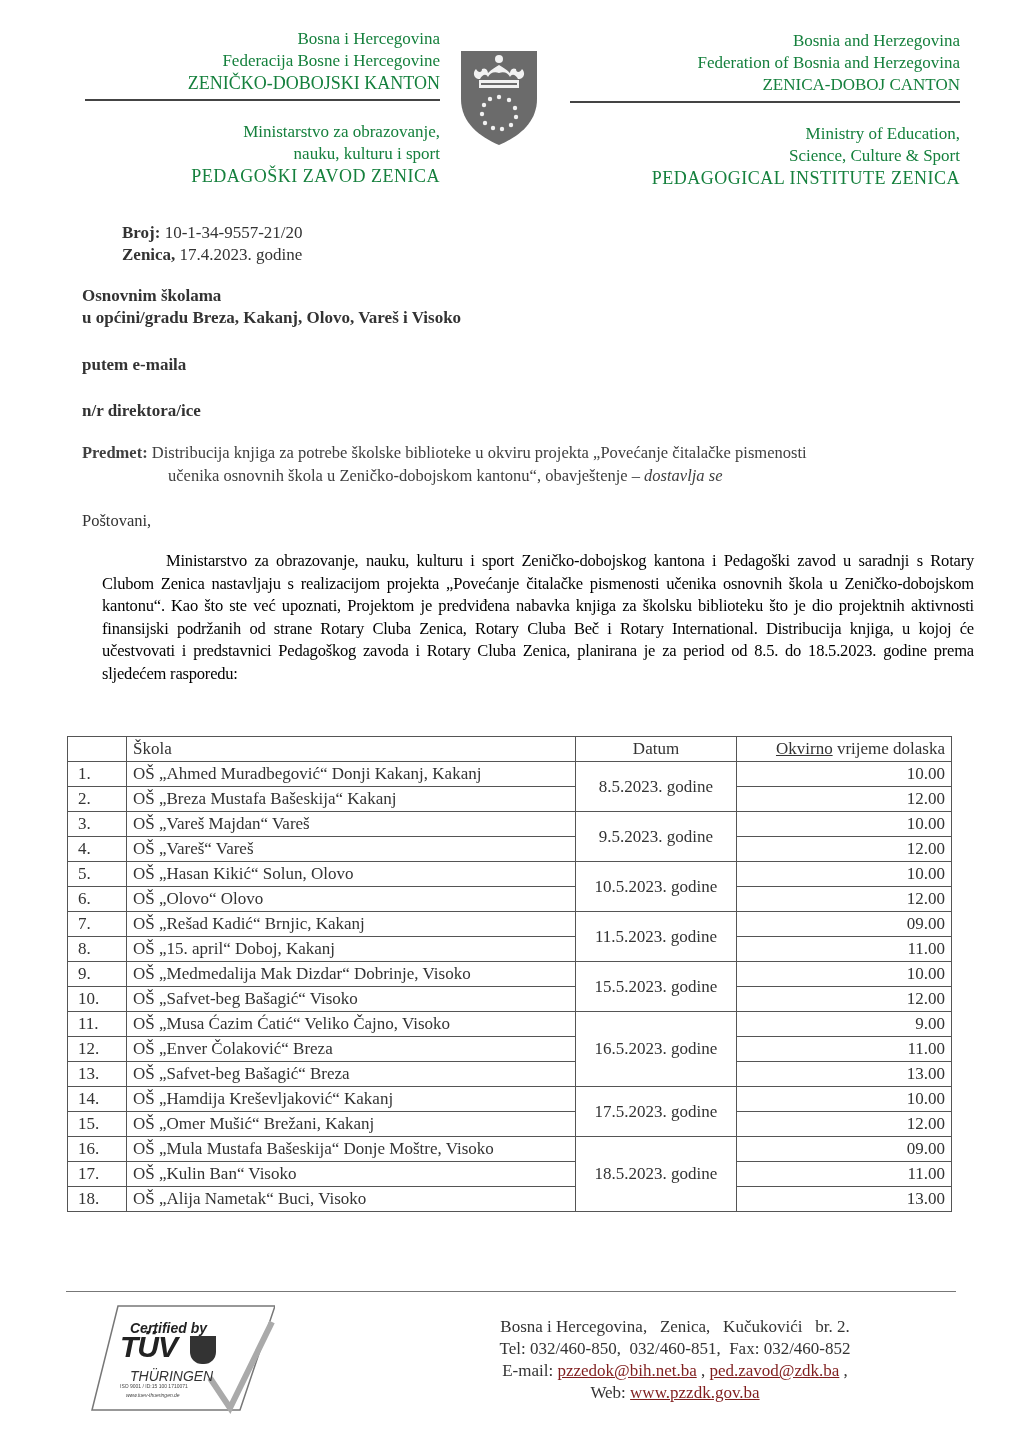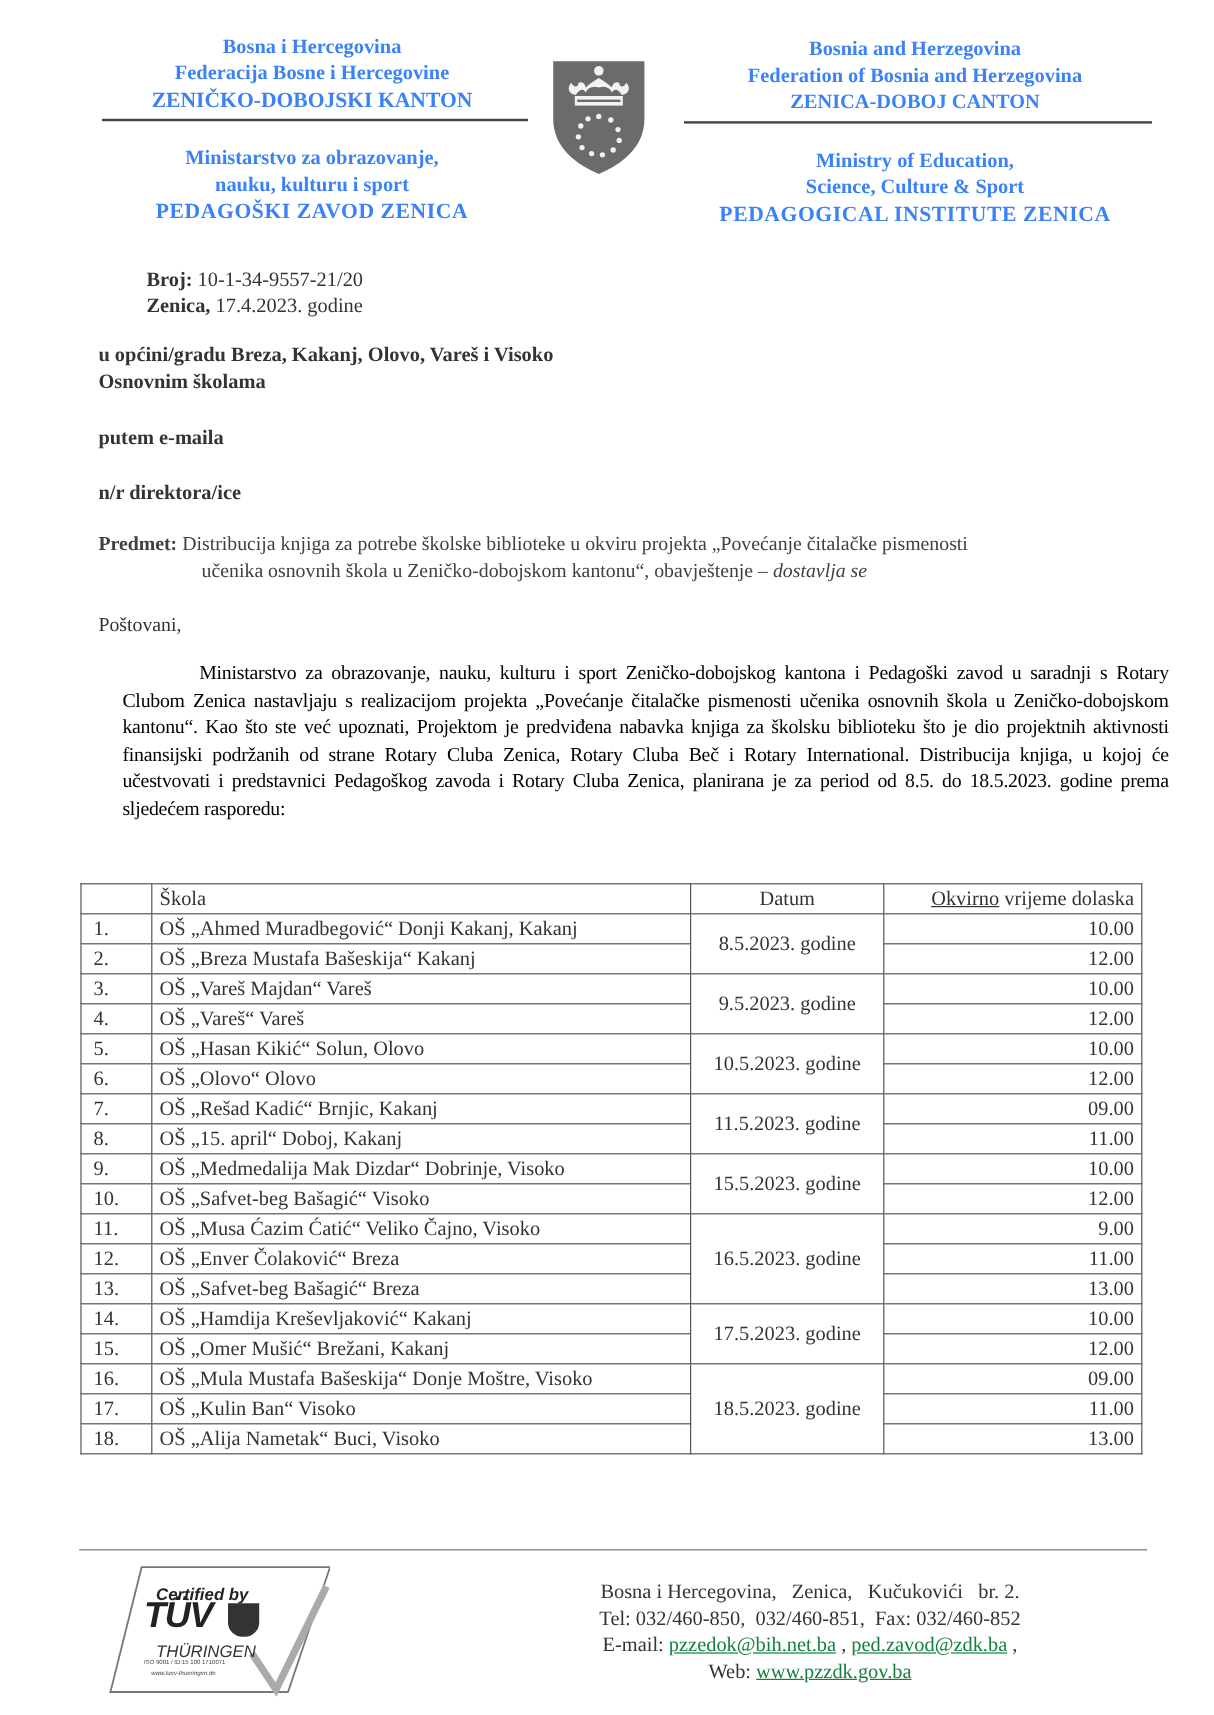--- a/index.html
+++ b/index.html
@@ -1,33 +1,33 @@
 <!DOCTYPE html>
 <html><head>
 <meta charset="utf-8">
 <style>
   html, body { margin:0; padding:0; background:#fff; }
   body { width:1012px; height:1429px; position:relative; font-family:"Liberation Serif", "DejaVu Serif", serif; color:#2a2a2a; overflow:hidden; }
   .abs { position:absolute; }
-  .hdr { text-align:center; font-weight:bold; font-size:17px; line-height:22px; color:#3b82f6; }
+  .hdr { text-align:right; font-weight:normal; font-size:17px; line-height:22px; color:#15803d; }
   .hdr .big { font-size:18px; }
   .rule { position:absolute; height:2px; background:#444; }
   .crest { position:absolute; left:458px; top:47px; width:82px; height:100px; }
   .meta { font-size:17px; line-height:22px; color:#333; }
   .meta b { font-weight:bold;margin-left:40px; }
   .body-text { font-size:16.5px; line-height:22.6px; text-align:justify; color:#000000; letter-spacing:-0.2px;margin-left:20px; }
   table.sched { position:absolute; left:67px; top:736px; width:885px; border-collapse:collapse; font-size:17px; color:#333; }
   table.sched td { border:1px solid #555; padding:0 6px; height:24px; line-height:24px; white-space:nowrap; }
   table.sched td.num { width:42px; padding-left:10px; }
   table.sched td.date { text-align:center; width:148px; }
   table.sched td.time { text-align:right; width:202px; }
   .hdrcell { line-height:24px; }
   .u { text-decoration:underline; }
   .footer-addr { position:absolute; left:450px; top:1316px; width:450px; text-align:center; font-size:17px; line-height:22px; color:#333; }
-  .footer-addr a { color:#15803d; text-decoration:underline; }
+  .footer-addr a { color:#7f1d1d; text-decoration:underline; }
   .tuv { position:absolute; left:90px; top:1300px; width:185px; height:115px; }
 </style>
 </head>
 <body>
 
 <div class="abs hdr" style="left:80px; top:28px; width:360px;">
   <div>Bosna i Hercegovina</div>
   <div>Federacija Bosne i Hercegovine</div>
   <div class="big">ZENIČKO-DOBOJSKI KANTON</div>
 </div>
@@ -73,22 +73,22 @@
   <div>Ministry of Education,</div>
   <div>Science, Culture  &amp;  Sport</div>
   <div class="big" style="letter-spacing:0.5px;">PEDAGOGICAL  INSTITUTE  ZENICA</div>
 </div>
 
 <div class="abs meta" style="left:82px; top:222px;">
   <div><b>Broj:</b> <span>10-1-34-9557-21/20</span></div>
   <div><b>Zenica,</b> <span>17.4.2023. godine</span></div>
 </div>
 <div class="abs meta" style="left:82px; top:285px; font-weight:bold;">
+  <div>Osnovnim školama</div>
   <div>u općini/gradu Breza, Kakanj, Olovo, Vareš i Visoko</div>
-  <div>Osnovnim školama</div>
 </div>
 <div class="abs meta" style="left:82px; top:354px; font-weight:bold;">putem e-maila</div>
 <div class="abs meta" style="left:82px; top:400px; font-weight:bold;">n/r direktora/ice</div>
 
 <div class="abs" style="left:82px; top:441px; width:880px; font-size:16.5px; line-height:23px; color:#404040;">
   <div><b>Predmet:</b> <span>Distribucija knjiga za potrebe školske biblioteke u okviru projekta „Povećanje čitalačke pismenosti</span></div>
   <div style="padding-left:86px;"><span>učenika osnovnih škola u Zeničko-dobojskom kantonu“, obavještenje –</span> <i>dostavlja se</i></div>
 </div>
 
 <div class="abs meta" style="left:82px; top:510px; font-size:16.5px;">Poštovani,</div>

